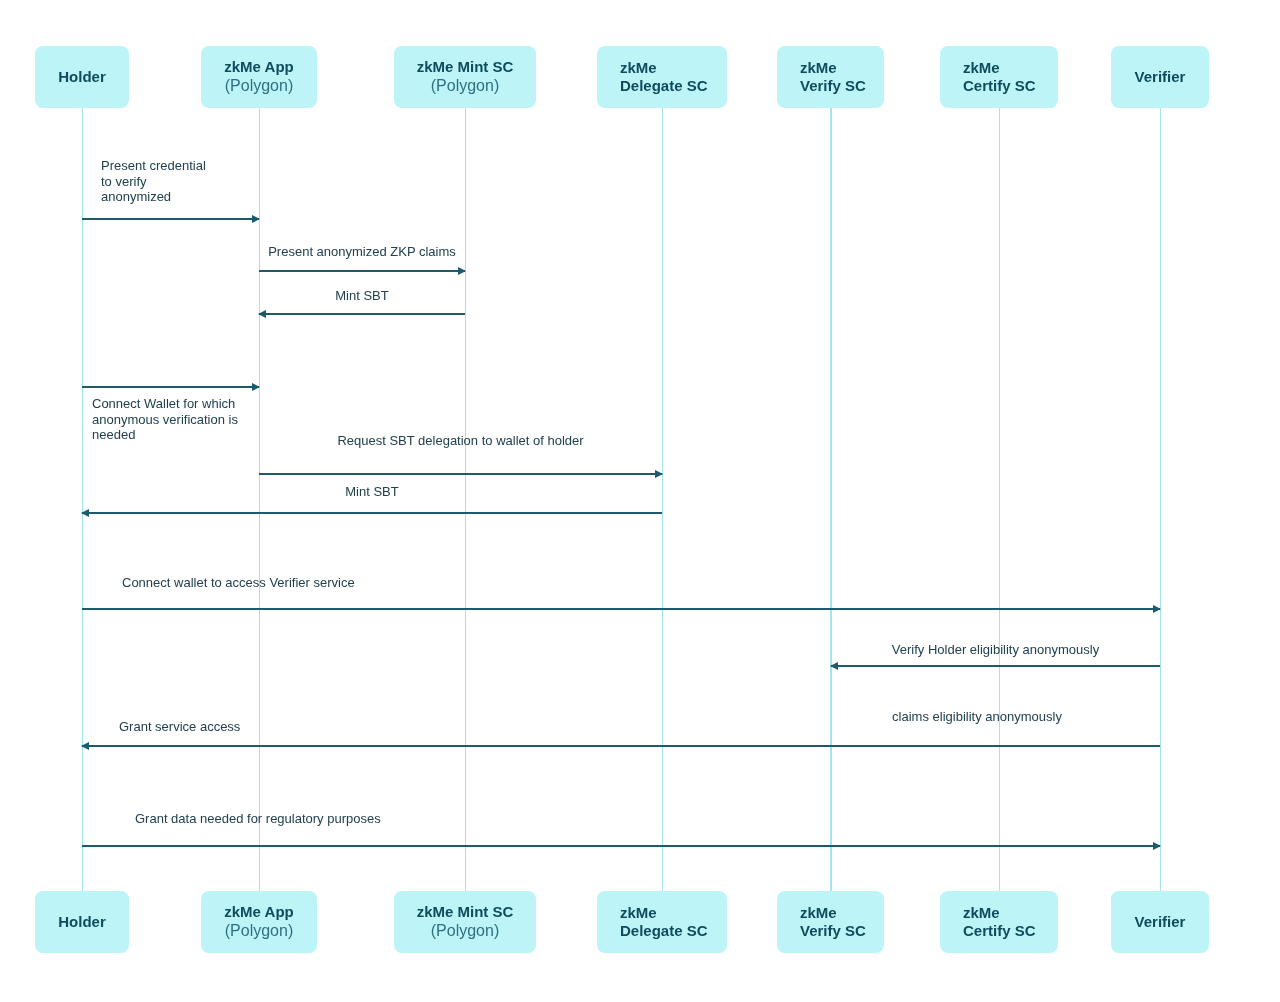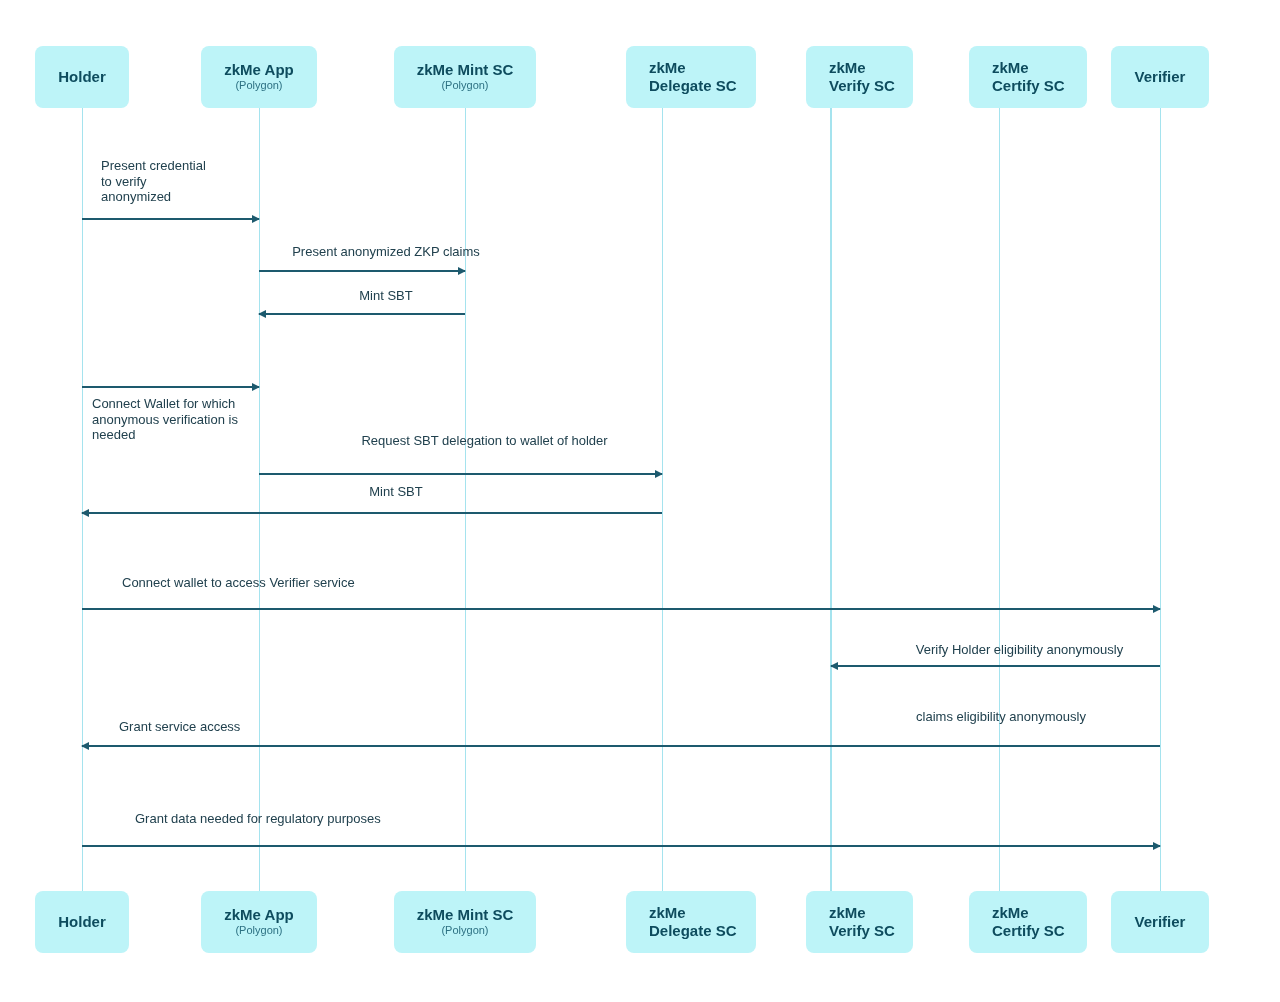--- a/index.html
+++ b/index.html
@@ -24,44 +24,44 @@
     background: var(--actor-fill, #bdf4f8);
     border-radius: 8px;
     display: flex;
     flex-direction: column;
     justify-content: center;
     align-items: center;
     box-sizing: border-box;
   }
   .actor.top-row { top: 46px; }
   .actor.bottom-row { top: 891px; }
-  .actor.align-left { align-items: flex-start; padding-left: 23px; margin-left: 29px; }
+  .actor.align-left { align-items: flex-start; padding-left: 23px; }
   .actor-name {
     font-weight: bold;
     font-size: 15px;
     line-height: 1.18;
     color: var(--actor-name-text, #0e4c5e);
     white-space: pre-line;
     text-align: center;
   }
   .actor.align-left .actor-name { text-align: left; }
   .actor-sub {
-    font-size: 11px;
+    font-size: 16px;
     line-height: 1.25;
     color: var(--actor-sub-text, #2d7183);
     text-align: center;
   }
   .msg {
     position: absolute;
     font-size: 13px;
     line-height: 15.5px;
     color: var(--message-text, #21414e);
     white-space: pre-line;
   }
-  .msg.center { text-align: center; padding-left: 24px; }
+  .msg.center { text-align: center; }
   .arrow {
     position: absolute;
     height: 1.5px;
     background: var(--arrow, #1d5a6e);
   }
   .arrow.right::after {
     content: "";
     position: absolute;
     right: -1px;
     top: -3.2px;

